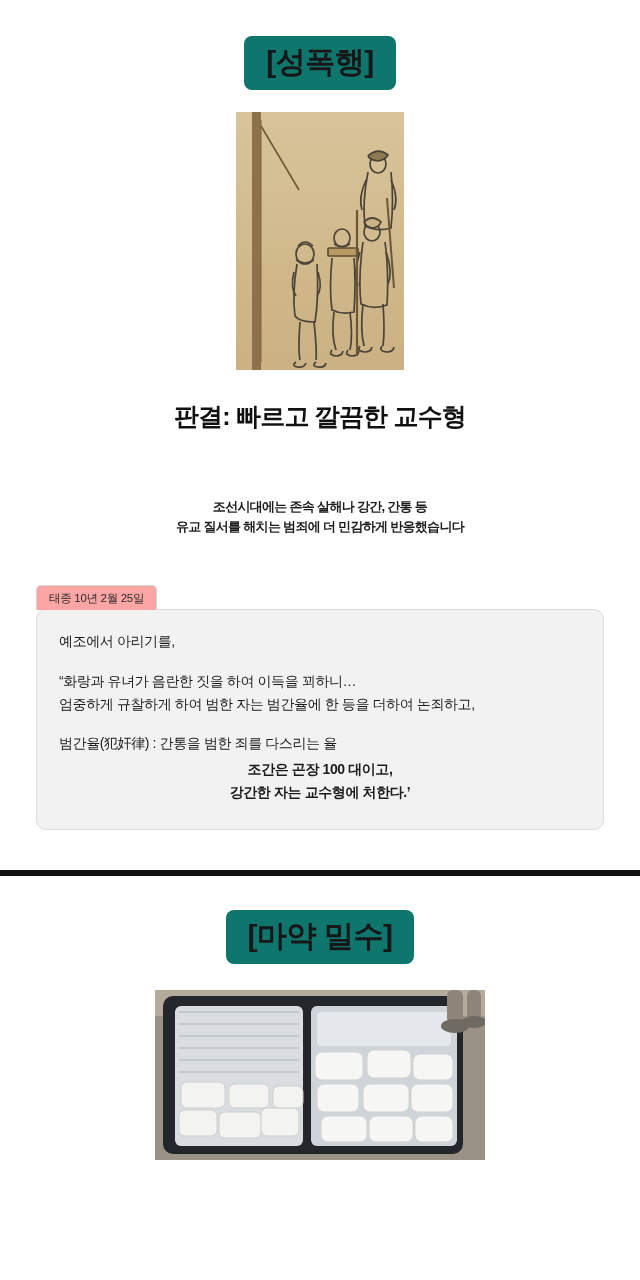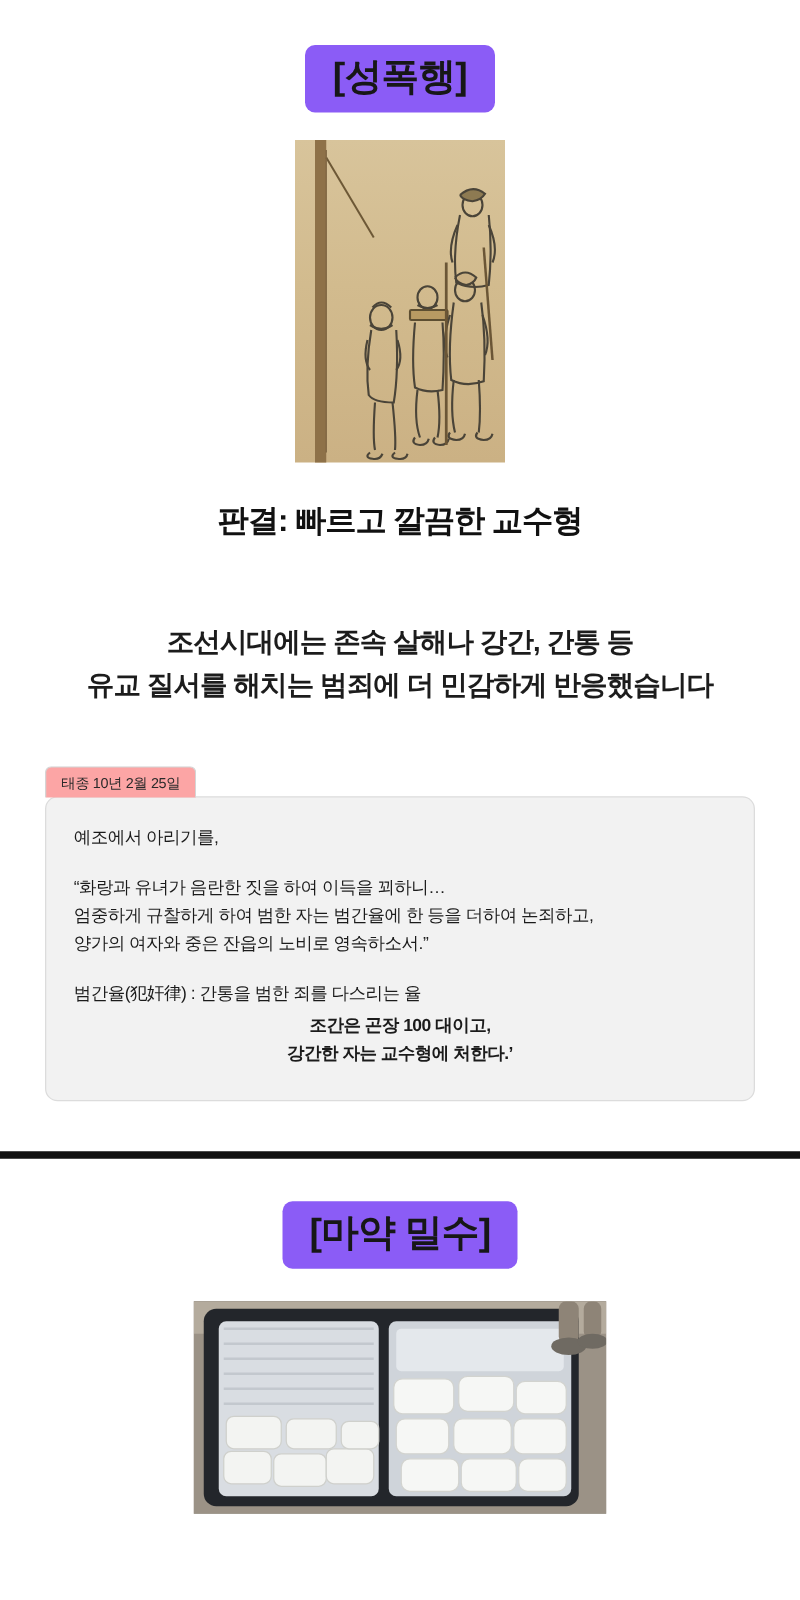--- a/index.html
+++ b/index.html
@@ -20,21 +20,21 @@
 
   
   .section { width: 640px; }
 
   .title-wrap {
     display: flex;
     justify-content: center;
     padding-top: 36px;
   }
   .title-chip {
-    background: #8b5cf6;
+    background: #0f766e;
     border-radius: 8px;
     padding: 9px 22px 12px 22px;
     font-size: 30px;
     font-weight: bold;
     letter-spacing: -0.5px;
     color: #171717;
     line-height: 1.1;
   }
 
   .figure-wrap {
@@ -62,21 +62,21 @@
     text-align: center;
     font-size: 25px;
     font-weight: bold;
     letter-spacing: -0.8px;
     margin-top: 30px;
     color: #111111;
   }
 
   .lede {
     text-align: center;
-    font-size: 22px;
+    font-size: 13px;
     font-weight: bold;
     letter-spacing: -0.7px;
     line-height: 1.55;
     margin-top: 64px;
     color: #1c1c1c;
     padding: 0 28px;
   }
 
   
   .quote-block {
@@ -220,21 +220,20 @@
       <div>유교 질서를 해치는 범죄에 더 민감하게 반응했습니다</div>
     </div>
 
     <div class="quote-block">
       <div class="quote-tab">태종 10년 2월 25일</div>
       <div class="quote-body">
         <p>예조에서 아리기를,</p>
         <div class="gap"></div>
         <p>“화랑과 유녀가 음란한 짓을 하여 이득을 꾀하니…</p>
         <p>엄중하게 규찰하게 하여 범한 자는 범간율에 한 등을 더하여 논죄하고,</p>
-        <p>양가의 여자와 중은 잔읍의 노비로 영속하소서.”</p>
         <div class="gap"></div>
         <p class="law-head">범간율(犯奸律) : 간통을 범한 죄를 다스리는 율</p>
         <ul class="law-list">
           <li>조간은 곤장 100 대이고,</li>
           <li>강간한 자는 교수형에 처한다.’</li>
         </ul>
       </div>
     </div>
   </div>
 

